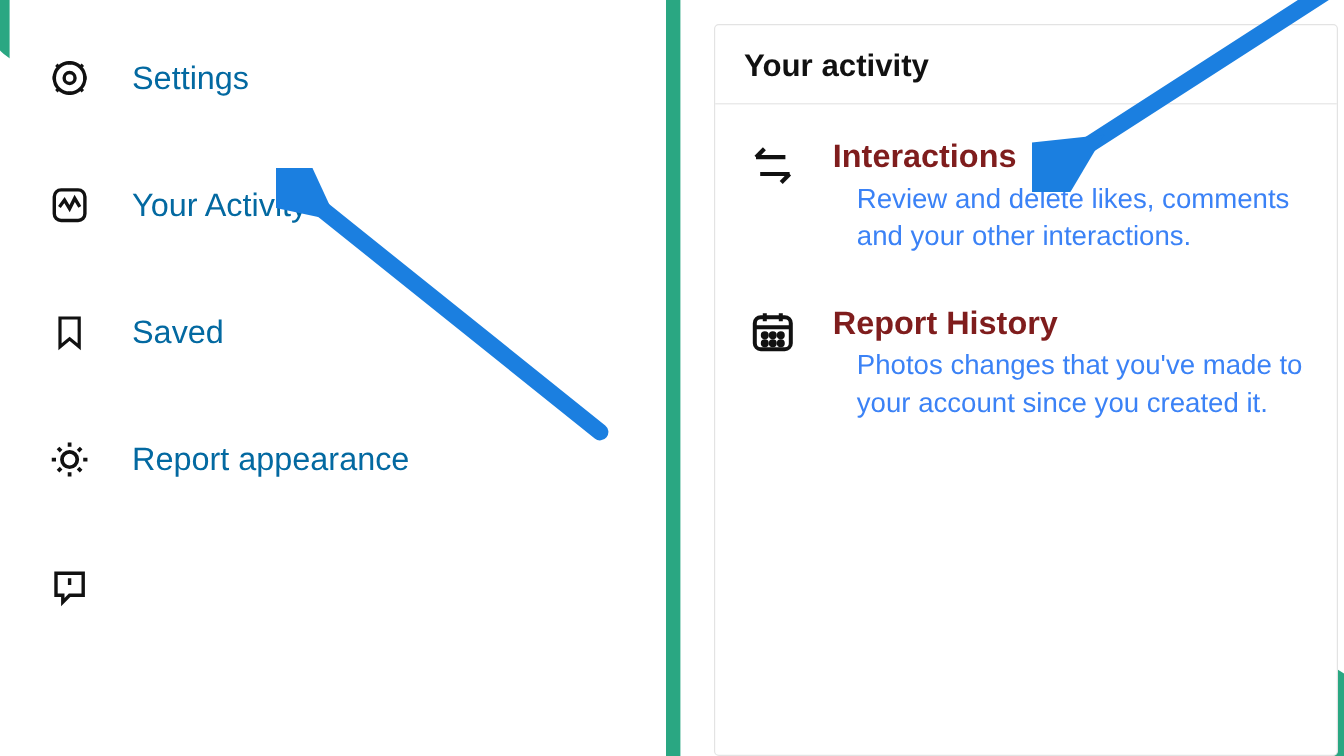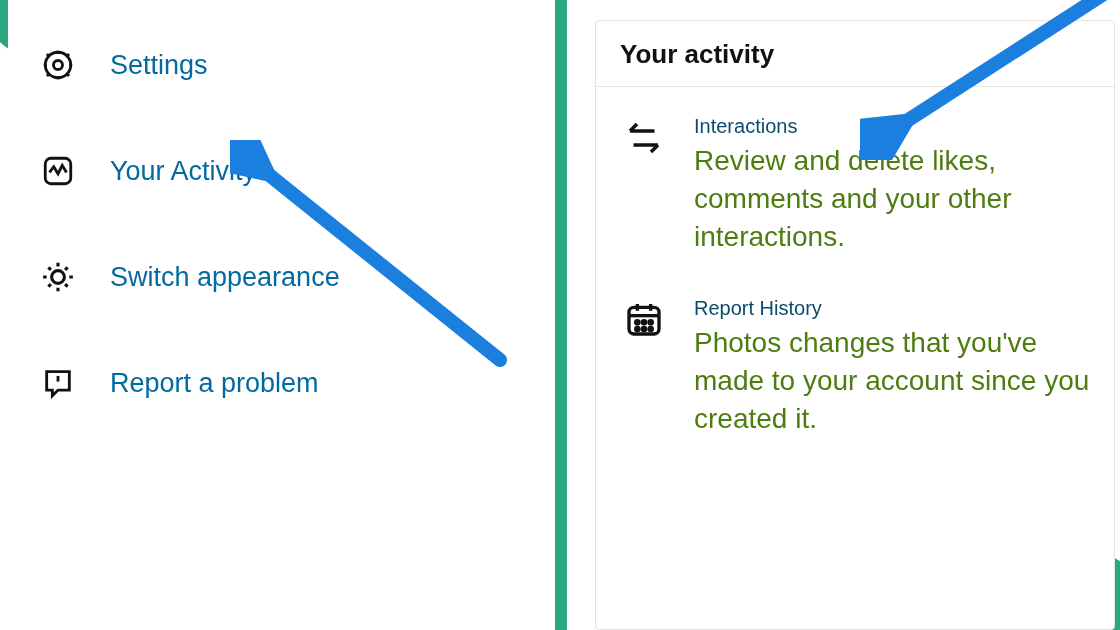--- a/index.html
+++ b/index.html
@@ -7,22 +7,22 @@
   .stage { position: relative; width: 1120px; height: 630px; }
   .panel { position: absolute; background: #fff; }
   .panel-left { left: 8px; top: 0; width: 540px; height: 630px; }
   .divider { position: absolute; left: 555px; top: 0; width: 12px; height: 630px; background: #2aa782; }
   .right-card { position: absolute; left: 595px; top: 20px; width: 520px; height: 610px; border: 1px solid #e3e3e3; border-radius: 4px; background:#fff; }
   .right-card .header { padding: 18px 24px 16px 24px; border-bottom: 1px solid #e5e5e5; }
   .right-card .header h1 { font-size: 26px; font-weight: 700; color: #111; }
   .activity-list { padding: 6px 20px 0 20px; }
   .activity-item { display: flex; align-items: flex-start; padding: 22px 4px 20px 4px; gap: 26px; }
   .activity-item .icon { flex: 0 0 48px; display: flex; justify-content: center; padding-top: 2px; }
-  .activity-item .txt h2 { font-size: 20px; font-weight: 400; color: #0c4a6e; margin-bottom: 4px; }
-  .activity-item .txt p { font-size: 28px; line-height: 1.35; color: #4d7c0f; }
+  .activity-item .txt h2 { font-size: 27px; font-weight: 700; color: #7f1d1d; margin-bottom: 4px; }
+  .activity-item .txt p { font-size: 23px; line-height: 1.35; color: #3b82f6; margin-left: 20px; }
   .menu-list { padding: 36px 20px 0 28px; }
   .menu-item { display: flex; align-items: center; gap: 34px; padding: 12px 4px; margin-bottom: 48px; cursor: pointer; }
   .menu-item .icon { width: 36px; display:flex; justify-content:center; }
   .menu-item .label { font-size: 27px; color: #0369a1; font-weight: 400; }
   
   .blob { position: absolute; background: #2aa782; }
   .blob-tl { left: -10px; top: -60px; width: 230px; height: 120px; border-radius: 40% 60% 55% 45% / 60% 40% 60% 40%; transform: rotate(-8deg); }
   .blob-br { right: -30px; bottom: -60px; width: 200px; height: 150px; border-radius: 55% 45% 40% 60% / 50% 40% 60% 50%; transform: rotate(10deg); }
   
   .arrow { position: absolute; pointer-events: none; }
@@ -53,40 +53,47 @@
       <div class="menu-item">
         <span class="icon">
           <svg width="34" height="34" viewBox="0 0 24 24" fill="none" stroke="#111" stroke-width="2">
             <rect x="3" y="3" width="18" height="18" rx="4"></rect>
             <path d="M6 13l3-4 3 5 3-6 3 5"></path>
           </svg>
         </span>
         <span class="label">Your Activity</span>
       </div>
 
+      <div class="menu-item">
+        <span class="icon">
+          <svg width="32" height="34" viewBox="0 0 24 24" fill="none" stroke="#111" stroke-width="2">
+            <path d="M6 3h12v18l-6-5-6 5V3z"></path>
+          </svg>
+        </span>
+        <span class="label">Saved</span>
+      </div>
 
       <div class="menu-item">
         <span class="icon">
           <svg width="34" height="34" viewBox="0 0 24 24" fill="none" stroke="#111" stroke-width="2.2">
             <circle cx="12" cy="12" r="4.5"></circle>
             <path d="M12 2v2.5M12 19.5V22M4 12H1.5M22.5 12H20M5.2 5.2l1.8 1.8M17 17l1.8 1.8M5.2 18.8L7 17M17 7l1.8-1.8"></path>
           </svg>
         </span>
-        <span class="label">Switch appearance</span>
+        <span class="label">Report appearance</span>
       </div>
 
       <div class="menu-item">
         <span class="icon">
           <svg width="34" height="34" viewBox="0 0 24 24" fill="none" stroke="#111" stroke-width="2">
             <path d="M4 4h16v13H12l-4 4v-4H4V4z"></path>
             <path d="M12 7v4"></path>
               <path d="M12 14h.01"></path>
           </svg>
         </span>
-        <span class="label">Report a problem</span>
       </div>
 
     </div>
   </div>
 
   <div class="divider"></div>
 
   <div class="right-card">
     <div class="header">
       <h1>Your activity</h1>

